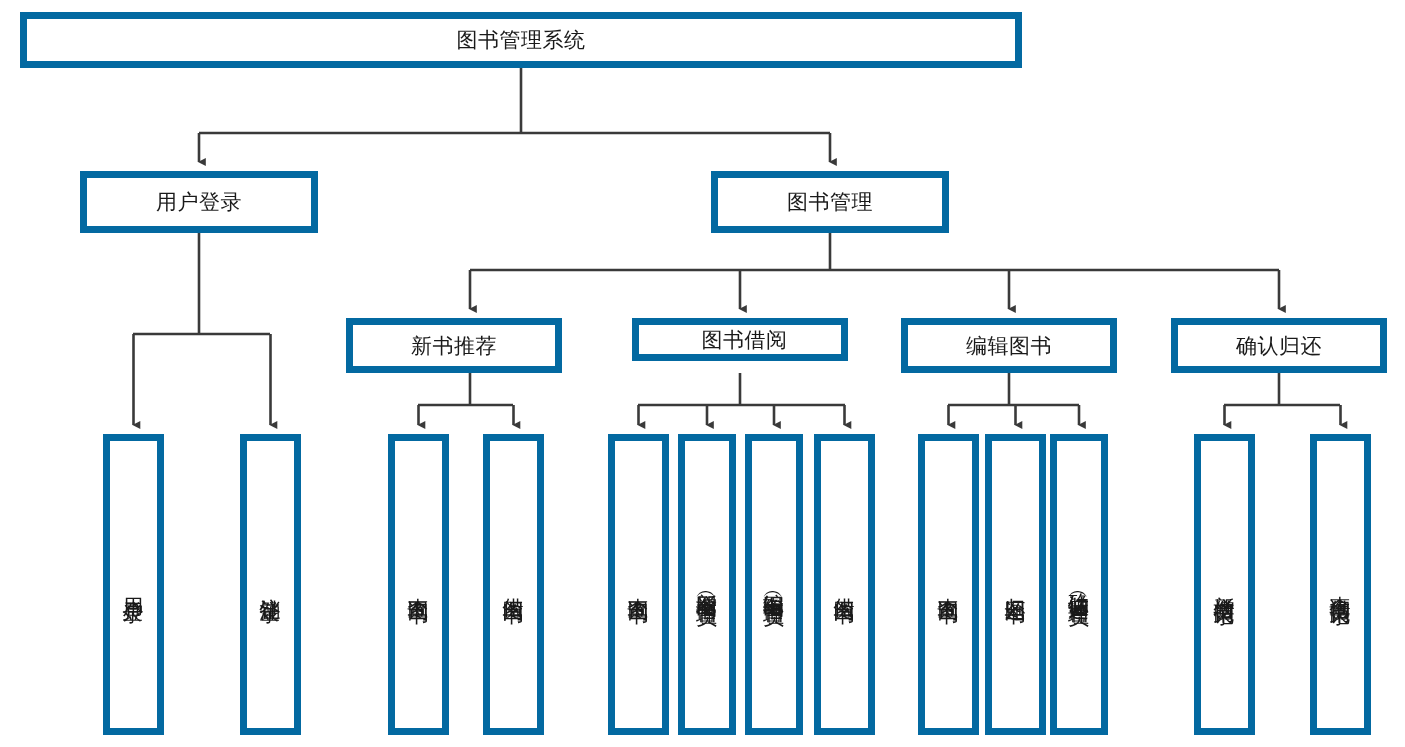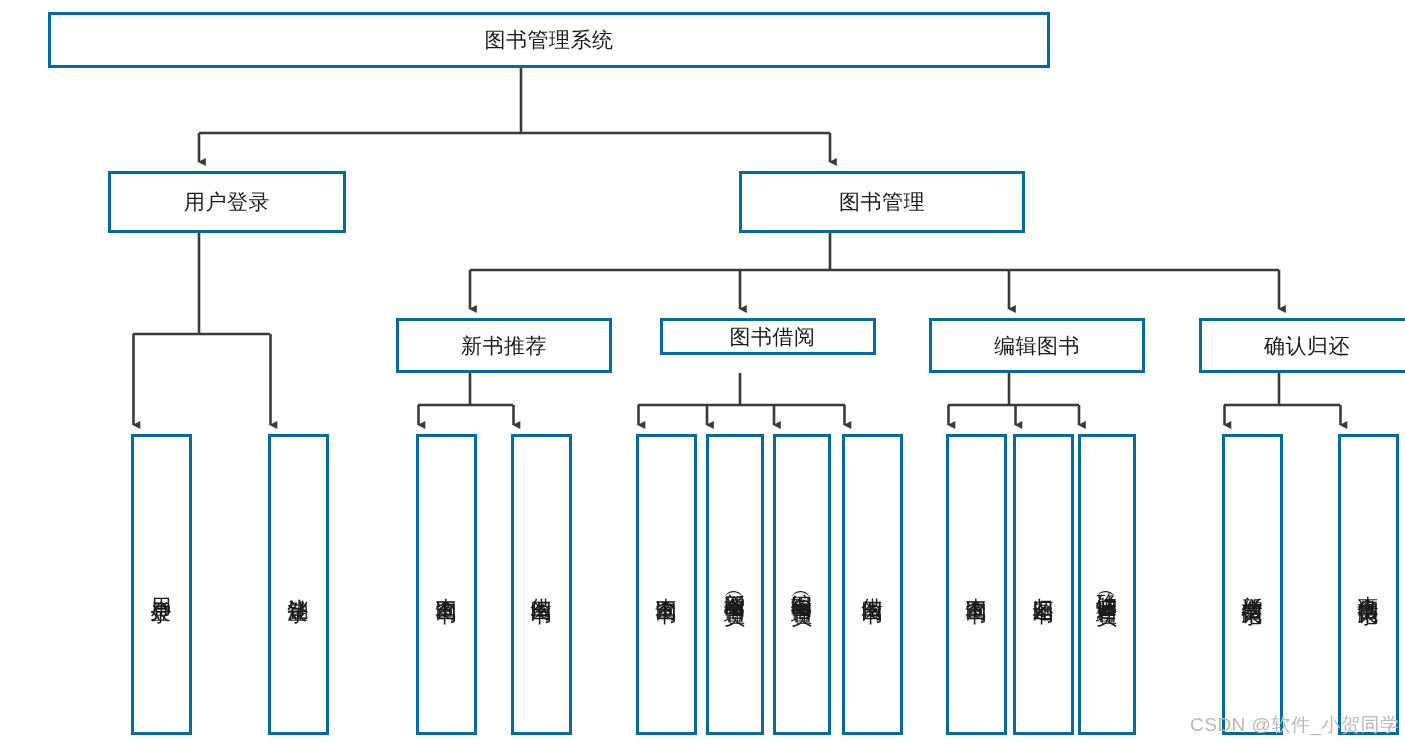--- a/index.html
+++ b/index.html
@@ -22,27 +22,26 @@
   #diagram-svg {
     position: absolute;
     left: 0;
     top: 0;
     width: 1405px;
     height: 747px;
   }
   .node-box {
     position: absolute;
     box-sizing: border-box;
-    border: 3px solid #0369a1;
+    border: 7px solid #0369a1;
     background: #ffffff;
     display: flex;
     align-items: center;
     justify-content: center;
     overflow: hidden;
-    margin-left: 28px;
   }
   .node-label-h {
     font-size: 21px;
     color: #1a1a1a;
     line-height: 1.1;
     white-space: nowrap;
     letter-spacing: 0.5px;
   }
   .node-label-v {
     font-size: 21px;
@@ -112,27 +111,27 @@
       </g>
   </svg>
 
   <div id="nodes-layer">
       <div class="node-box" style="left: 20px; top: 12px; width: 1002px; height: 56px;">
         <span class="node-label-h">图书管理系统</span>
       </div>
       <div class="node-box" style="left: 80px; top: 171px; width: 238px; height: 62px;">
         <span class="node-label-h">用户登录</span>
       </div>
-      <div class="node-box" style="left: 711px; top: 171px; width: 286px; height: 62px; text-align: center;">
+      <div class="node-box" style="left: 711px; top: 171px; width: 238px; height: 62px; text-align: center;">
         <span class="node-label-h">图书管理</span>
       </div>
-      <div class="node-box" style="left: 368px; top: 318px; width: 216px; height: 55px;">
+      <div class="node-box" style="left: 346px; top: 318px; width: 216px; height: 55px;">
         <span class="node-label-h">新书推荐</span>
       </div>
-      <div class="node-box" style="left: 632px; top: 318px; width: 216px; height: 37px; padding-left: 9px;">
+      <div class="node-box" style="left: 632px; top: 318px; width: 216px; height: 43px; padding-left: 9px;">
         <span class="node-label-h">图书借阅</span>
       </div>
       <div class="node-box" style="left: 901px; top: 318px; width: 216px; height: 55px;">
         <span class="node-label-h">编辑图书</span>
       </div>
       <div class="node-box" style="left: 1171px; top: 318px; width: 216px; height: 55px;">
         <span class="node-label-h">确认归还</span>
       </div>
       <div class="node-box" style="left: 103px; top: 434px; width: 61px; height: 301px;">
         <span class="node-label-v">用户登录</span>
@@ -168,15 +167,14 @@
         <span class="node-label-v">确认归还（管理员）</span>
       </div>
       <div class="node-box" style="left: 1194px; top: 434px; width: 61px; height: 301px;">
         <span class="node-label-v">新增借阅记录</span>
       </div>
       <div class="node-box" style="left: 1310px; top: 434px; width: 61px; height: 301px;">
         <span class="node-label-v">查询借阅记录</span>
       </div>
     </div>
 
-  <div class="watermark" style="left:1190px; top:712px;">CSDN @软件_小贺同学</div>
 
 </div>
 
 </body></html>

